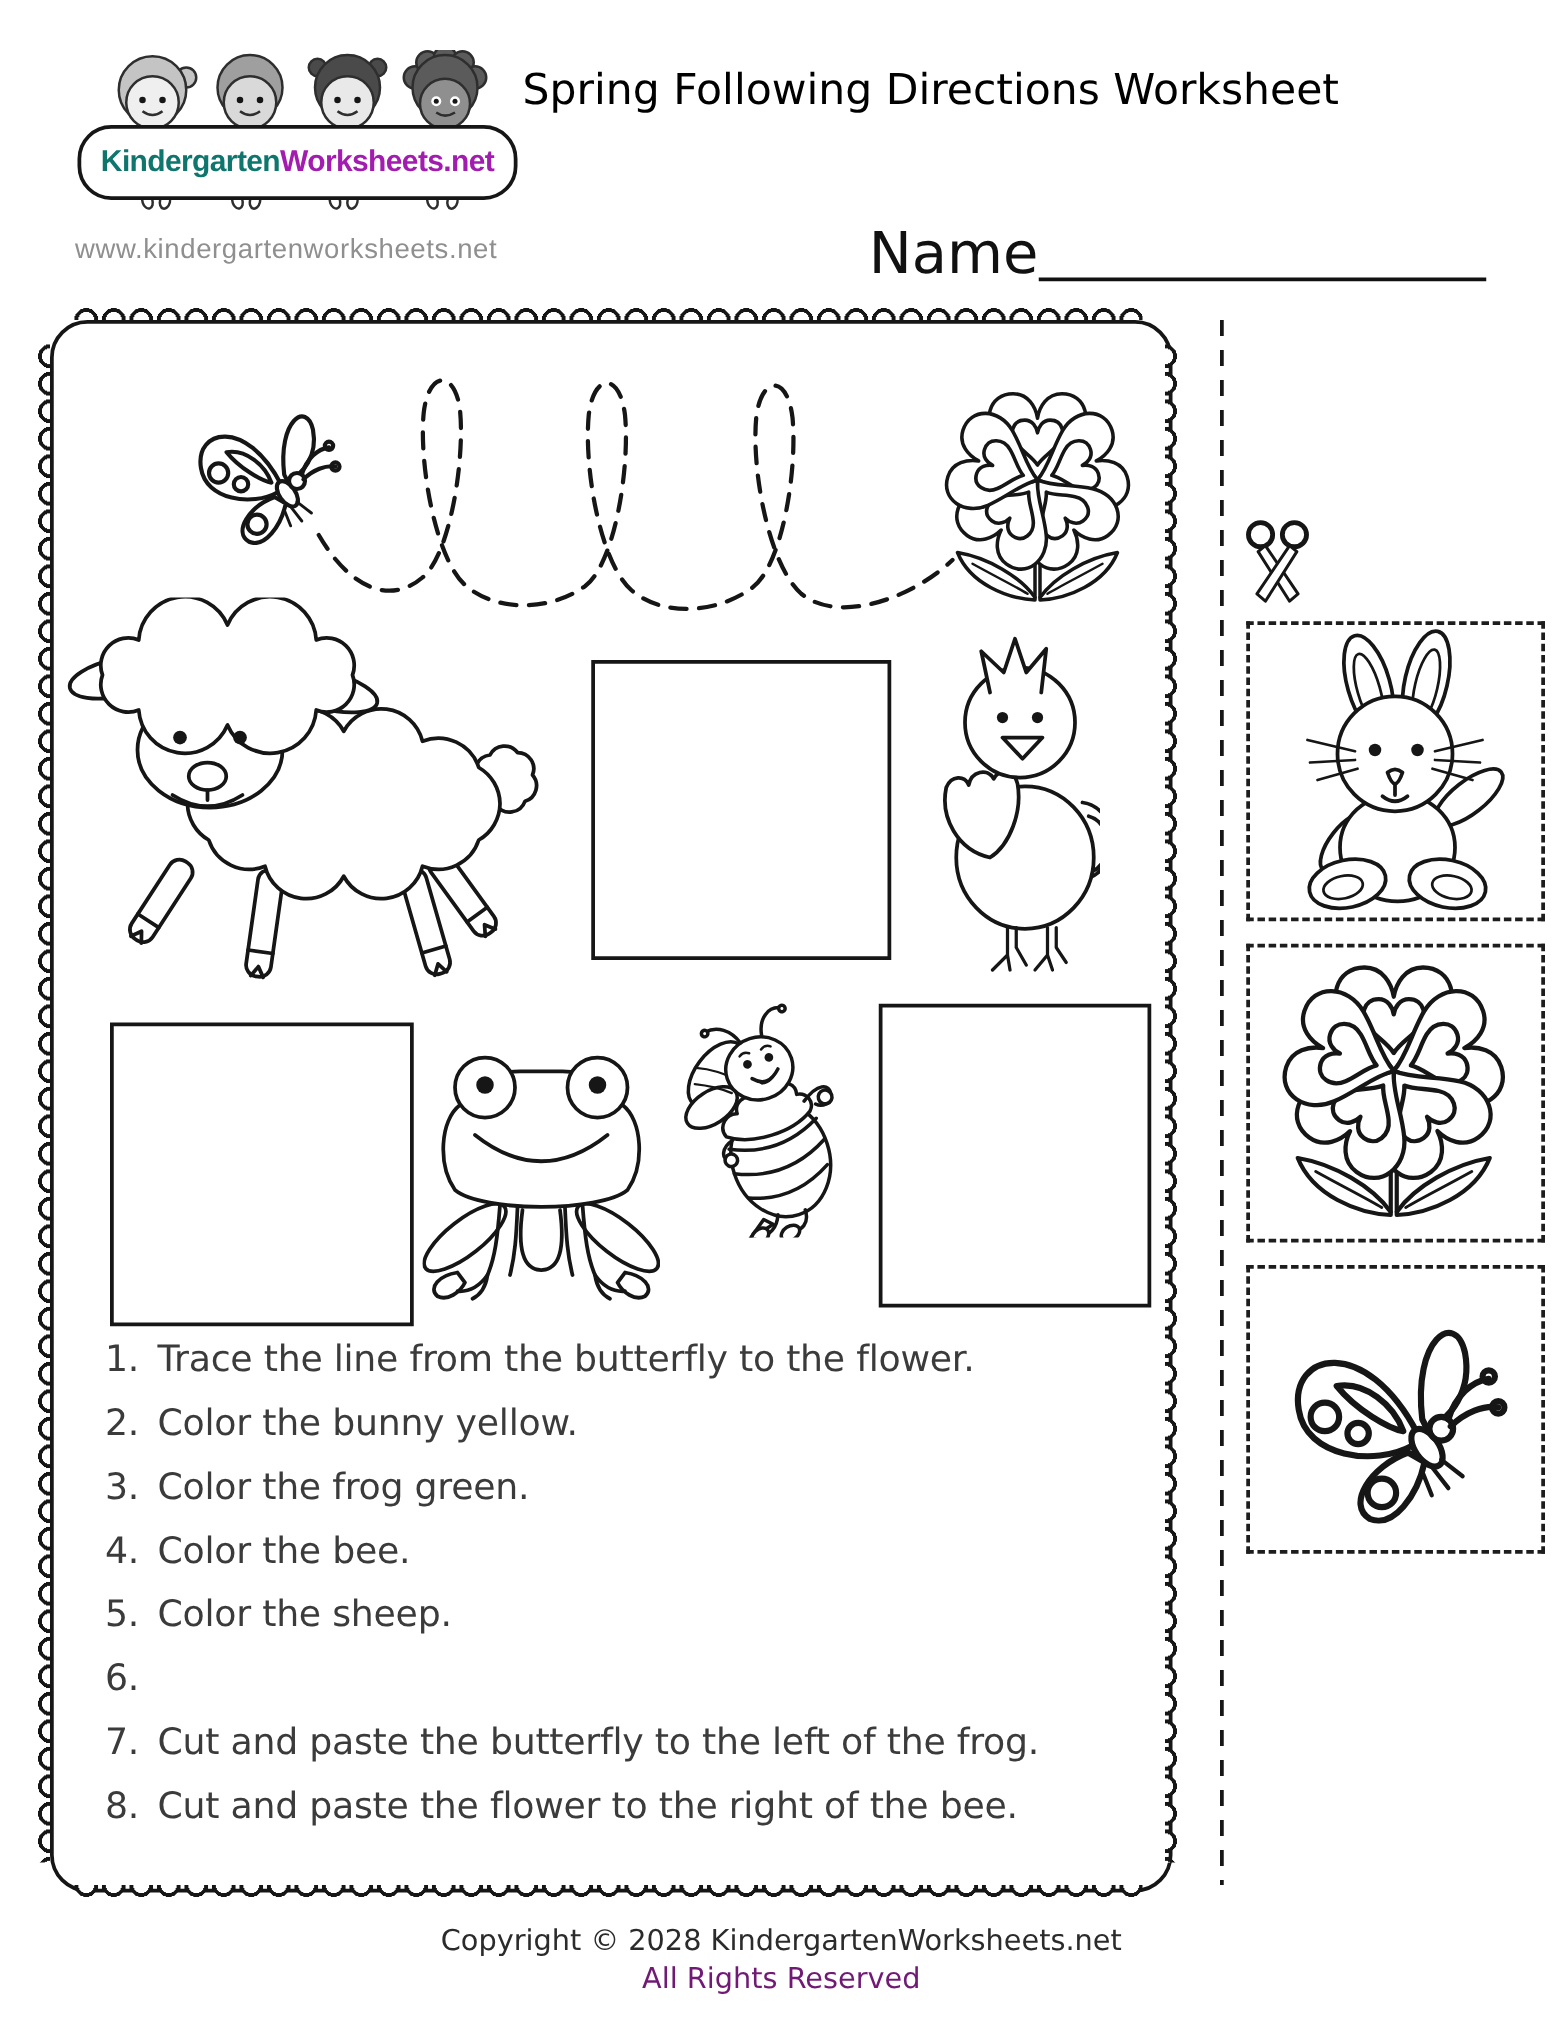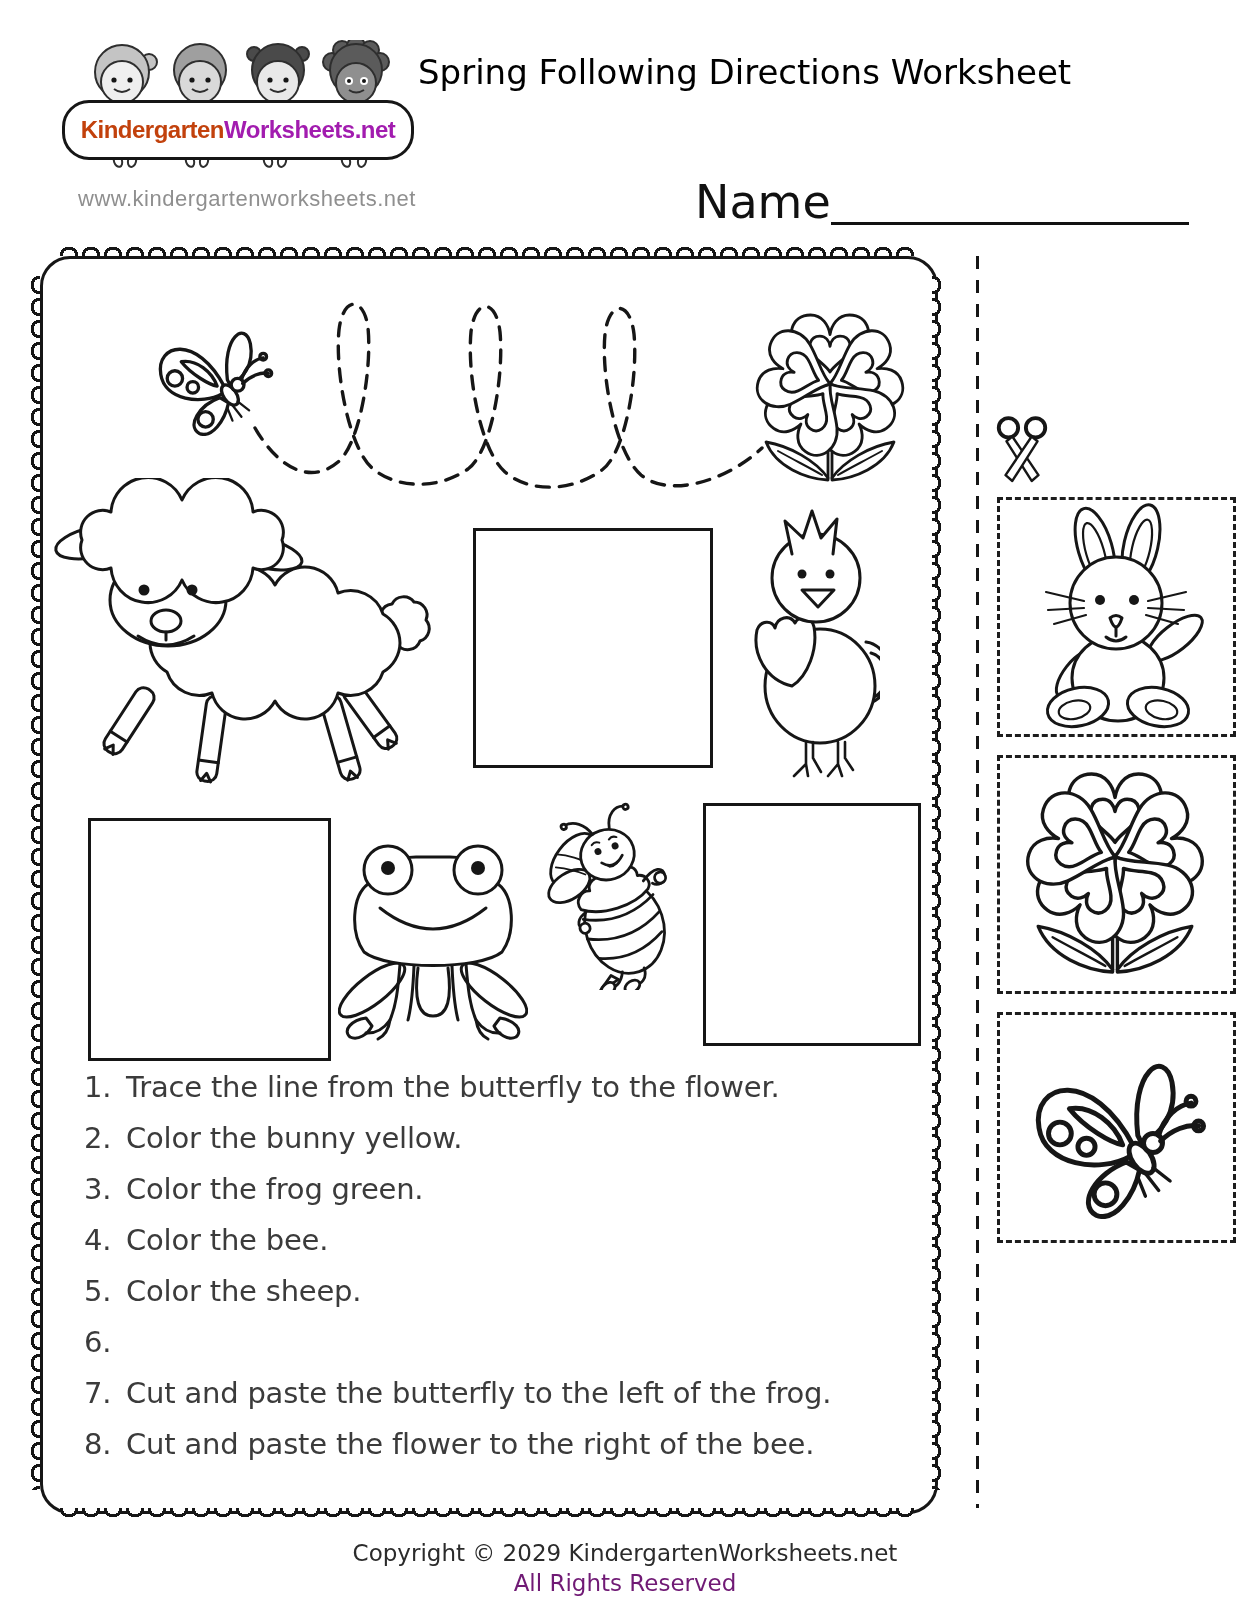--- a/index.html
+++ b/index.html
@@ -4,25 +4,25 @@
 <style>
   html,body{margin:0;padding:0;background:#fff;}
   #page{position:relative;width:1250px;height:1618px;background:#fff;overflow:hidden;
         font-family:"DejaVu Sans",sans-serif;color:#161616;}
   .abs{position:absolute;}
 
   
   .logo-banner{left:62px;top:100px;width:346px;height:54px;border:3.5px solid #161616;
     border-radius:27px;background:#fff;display:flex;align-items:center;justify-content:center;
     font-family:"Liberation Sans",sans-serif;font-weight:700;font-size:24px;letter-spacing:-0.5px;z-index:3;}
-  .logo-gray{color:#c2410c;}
+  .logo-gray{color:#0f766e;}
   .logo-black{color:#a21caf;}
   .logo-kids{left:70px;top:40px;z-index:2;}
   .logo-feet{left:62px;top:153px;z-index:1;}
-  .site-url{left:78px;top:186px;font-size:22px;color:#8f8f8f;letter-spacing:0.5px;
+  .site-url{left:60px;top:186px;font-size:22px;color:#8f8f8f;letter-spacing:0.5px;
     font-family:"Liberation Sans",sans-serif;}
   .title{left:418px;top:52px;font-size:34px;color:#000;}
   .name-row{left:695px;top:178px;display:flex;align-items:flex-end;}
   .name-label{font-size:46px;color:#111;line-height:1;}
   .name-line{width:358px;border-bottom:3.5px solid #111;height:44px;}
 
   
   .sheet{left:40px;top:256px;width:892px;height:1252px;border:3px solid #161616;border-radius:30px;}
   .sc{background-repeat:repeat;}
   .sc-top{left:58px;top:244px;width:856px;height:12px;
@@ -410,15 +410,15 @@
     <svg style="position:absolute;left:17px;top:10px" width="196" height="216">
         <use href="#sym-flower"></use>
       </svg>
   </div>
   <div class="abs cutbox cutbox-butterfly">
     <svg style="position:absolute;left:20px;top:14px" width="190" height="190">
         <use href="#sym-butterfly"></use>
       </svg>
   </div>
 
-  <div class="abs footer1">Copyright © 2029 KindergartenWorksheets.net</div>
+  <div class="abs footer1">Copyright © 2028 KindergartenWorksheets.net</div>
   <div class="abs footer2">All Rights Reserved</div>
 </div>
 
 </body></html>

